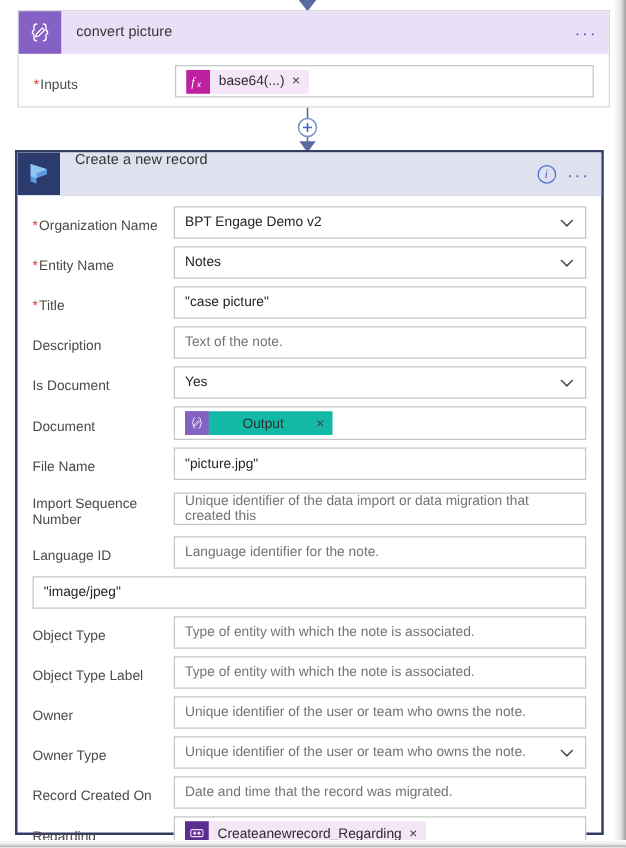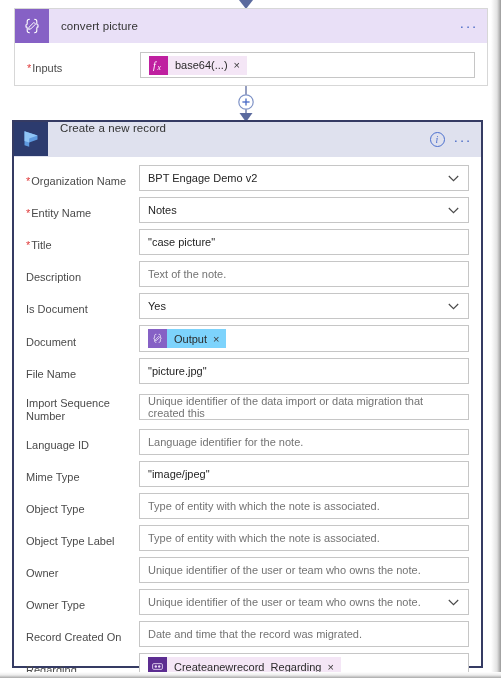--- a/index.html
+++ b/index.html
@@ -258,21 +258,21 @@
           <div class="ctl dd">
             <span class="val">Yes</span>
             <svg class="chev" viewBox="0 0 11 7">
               <path d="M.8 1 L5.5 5.7 L10.2 1" fill="none" stroke="#4a4a4a" stroke-width="1.15"></path>
             </svg>
           </div>
         </div>
         <div class="row">
           <div class="lbl"><span>Document</span></div>
           <div class="ctl tall">
-            <span class="token" style="background: #7dd3fc;">
+            <span class="token" style="background: #14b8a6; gap: 20px;">
               <span class="tk-ic" style="background: rgb(134, 97, 197);">
                 <svg width="13" height="13" viewBox="0 0 20 20">
                   <path d="M7.6 3.6c-1.5 0-2 .7-2 1.9v2.1c0 .8-.4 1.3-1.1 1.3v1.7c.7 0 1.1.5 1.1 1.3v2.1c0 1.2.5 1.9 2 1.9" fill="none" stroke="#fff" stroke-width="1.1" stroke-linecap="round"></path>
                   <path d="M12.4 3.6c1.5 0 2 .7 2 1.9v2.1c0 .8.4 1.3 1.1 1.3v1.7c-.7 0-1.1.5-1.1 1.3v2.1c0 1.2-.5 1.9-2 1.9" fill="none" stroke="#fff" stroke-width="1.1" stroke-linecap="round"></path>
                   <path d="M11.8 6.8 L7.3 11.3 L6.9 13.2 L8.8 12.8 L13.3 8.3 Z" fill="none" stroke="#fff" stroke-width="1"></path>
                 </svg>
               </span>
               <span class="tk-txt">Output</span>
               <span class="tk-x">×</span>
             </span>
@@ -290,21 +290,20 @@
             <span class="ph">Unique identifier of the data import or data migration that created this</span>
           </div>
         </div>
         <div class="row">
           <div class="lbl"><span>Language ID</span></div>
           <div class="ctl">
             <span class="ph">Language identifier for the note.</span>
           </div>
         </div>
         <div class="row">
-          <div class="lbl"><span>Mime Type</span></div>
           <div class="ctl">
             <span class="val">"image/jpeg"</span>
           </div>
         </div>
         <div class="row">
           <div class="lbl"><span>Object Type</span></div>
           <div class="ctl">
             <span class="ph">Type of entity with which the note is associated.</span>
           </div>
         </div>

